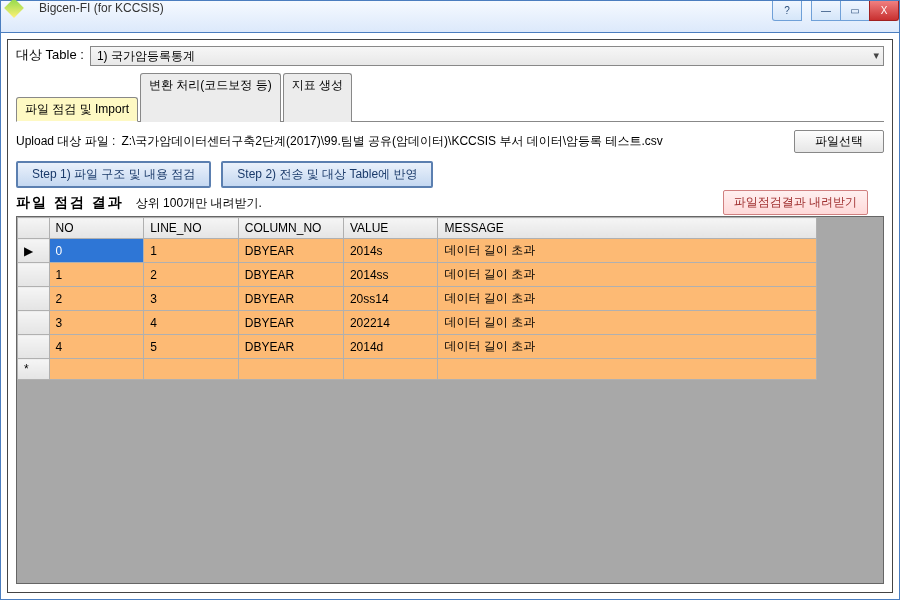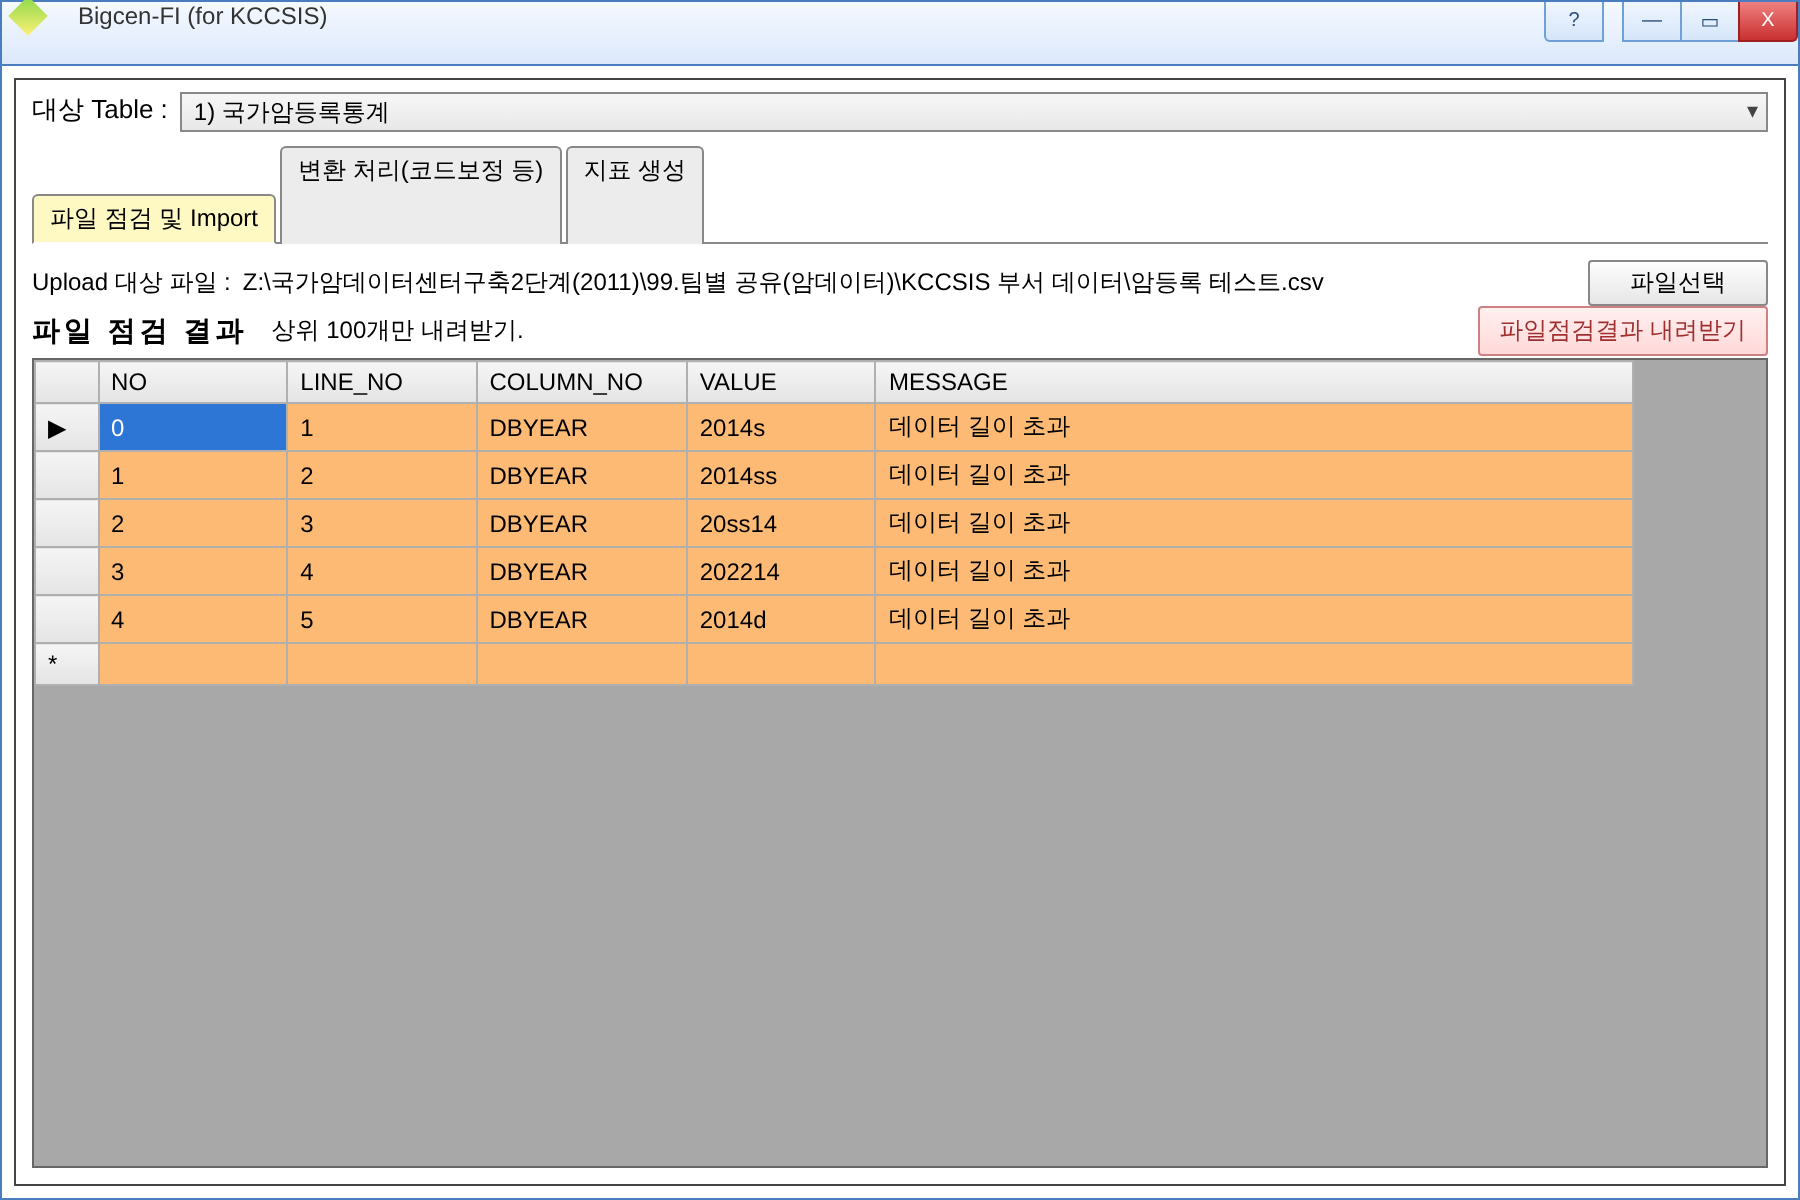--- a/index.html
+++ b/index.html
@@ -130,29 +130,29 @@
   }
   .step-btn {
     border: 2px solid #5b7fb0;
     background: linear-gradient(#eaf1fb,#c5d8f1);
     padding: 3px 14px;
     font-size: 12px;
     border-radius: 2px;
     color:#1a3a6a;
   }
   .result-header {
-    display: flex; align-items: flex-start;
+    display: flex; align-items: center;
     padding: 0 8px 4px;
     gap: 12px;
     position: relative;
   }
   .result-title { font-weight: bold; font-size: 14px; letter-spacing: 2px;}
   .result-sub { font-size: 12px; }
   .download-btn {
-    position: absolute; right: 8px; top: -4px;
+    position: absolute; right: 24px; top: -4px;
     border: 1px solid #d08080;
     background: linear-gradient(#fff0f0,#ffd9d9);
     color: #a03030;
     padding: 3px 10px;
     font-size: 12px;
     border-radius: 2px;
   }
   .grid-wrap {
     flex: 1;
     margin: 0 8px 8px;
@@ -215,24 +215,28 @@
     </div>
 
     <div class="tabs">
       <div class="tab active"><span>파일 점검 및 Import</span></div>
       <div class="tab"><span>변환 처리(코드보정 등)</span></div>
       <div class="tab"><span>지표 생성</span></div>
     </div>
 
     <div class="upload-row">
       <span class="upload-label">Upload 대상 파일   :</span>
-      <span class="upload-path">Z:\국가암데이터센터구축2단계(2011)\99.팀별 공유(암데이터)\KCCSIS 부서 데이터\암등록 테스트.csv</span>
+      <span class="upload-path">Z:\국가암데이터센터구축2단계(2017)\99.팀별 공유(암데이터)\KCCSIS 부서 데이터\암등록 테스트.csv</span>
       <div class="btn">파일선택</div>
     </div>
 
+    <div class="step-row">
+      <div class="step-btn">Step 1) 파일 구조 및 내용 점검</div>
+      <div class="step-btn">Step 2) 전송 및 대상 Table에 반영</div>
+    </div>
 
     <div class="result-header">
       <span class="result-title">파일 점검 결과</span>
       <span class="result-sub">상위 100개만 내려받기.</span>
       <div class="download-btn">파일점검결과 내려받기</div>
     </div>
 
     <div class="grid-wrap">
       <table class="grid">
         <thead>

